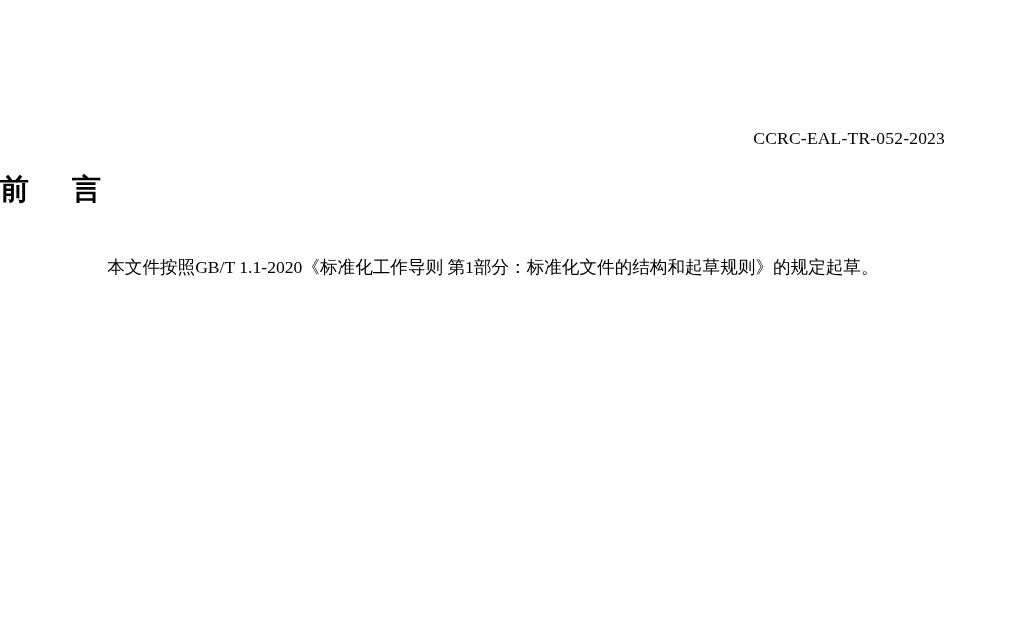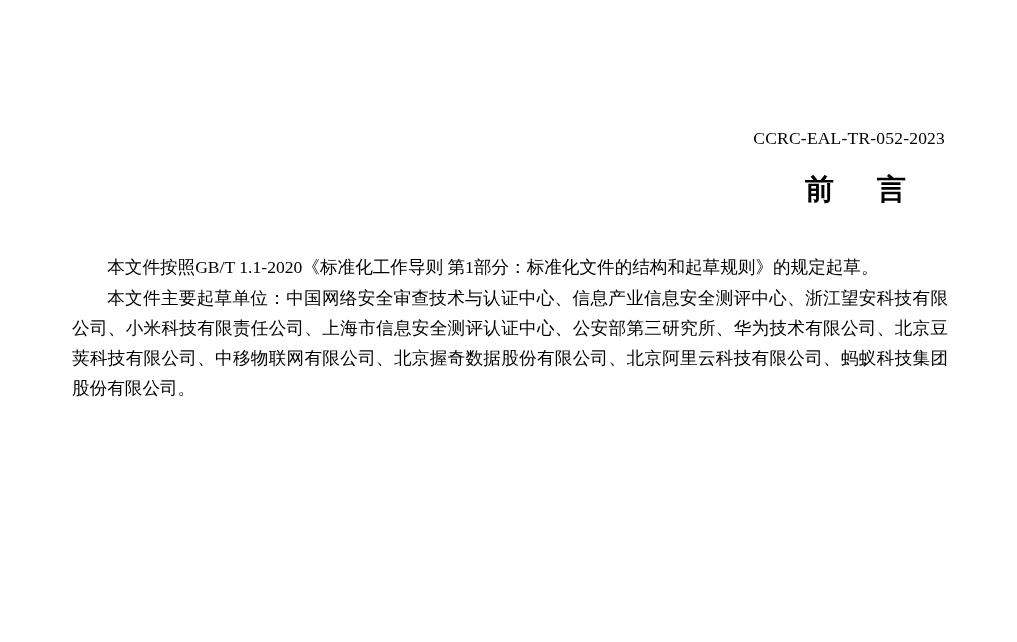--- a/index.html
+++ b/index.html
@@ -26,21 +26,21 @@
     right: 72px;
     font-size: 17.5px;
     letter-spacing: 0.2px;
     white-space: nowrap;
   }
   .doc-title {
     position: absolute;
     top: 170px;
     left: 0;
     width: 907px;
-    text-align: right;
+    text-align: left;
     font-size: 29px;
     font-weight: bold;
     letter-spacing: 1px;
   }
   .doc-title .gap {
     display: inline-block;
     width: 42px;
   }
   .body-block {
     position: absolute;
@@ -63,16 +63,15 @@
 <div class="page">
 
   <div class="doc-code">CCRC-EAL-TR-052-2023</div>
 
   <div class="doc-title">
     <span>前</span><span class="gap"></span><span>言</span>
   </div>
 
   <div class="body-block">
     <p class="para">本文件按照GB/T  1.1-2020《标准化工作导则  第1部分：标准化文件的结构和起草规则》的规定起草。</p>
-    <p class="para">本文件主要起草单位：中国网络安全审查技术与认证中心、信息产业信息安全测评中心、浙江望安科技有限公司、小米科技有限责任公司、上海市信息安全测评认证中心、公安部第三研究所、华为技术有限公司、北京豆荚科技有限公司、中移物联网有限公司、北京握奇数据股份有限公司、北京阿里云科技有限公司、蚂蚁科技集团股份有限公司。</p>
   </div>
 
 </div>
 
 </body></html>

